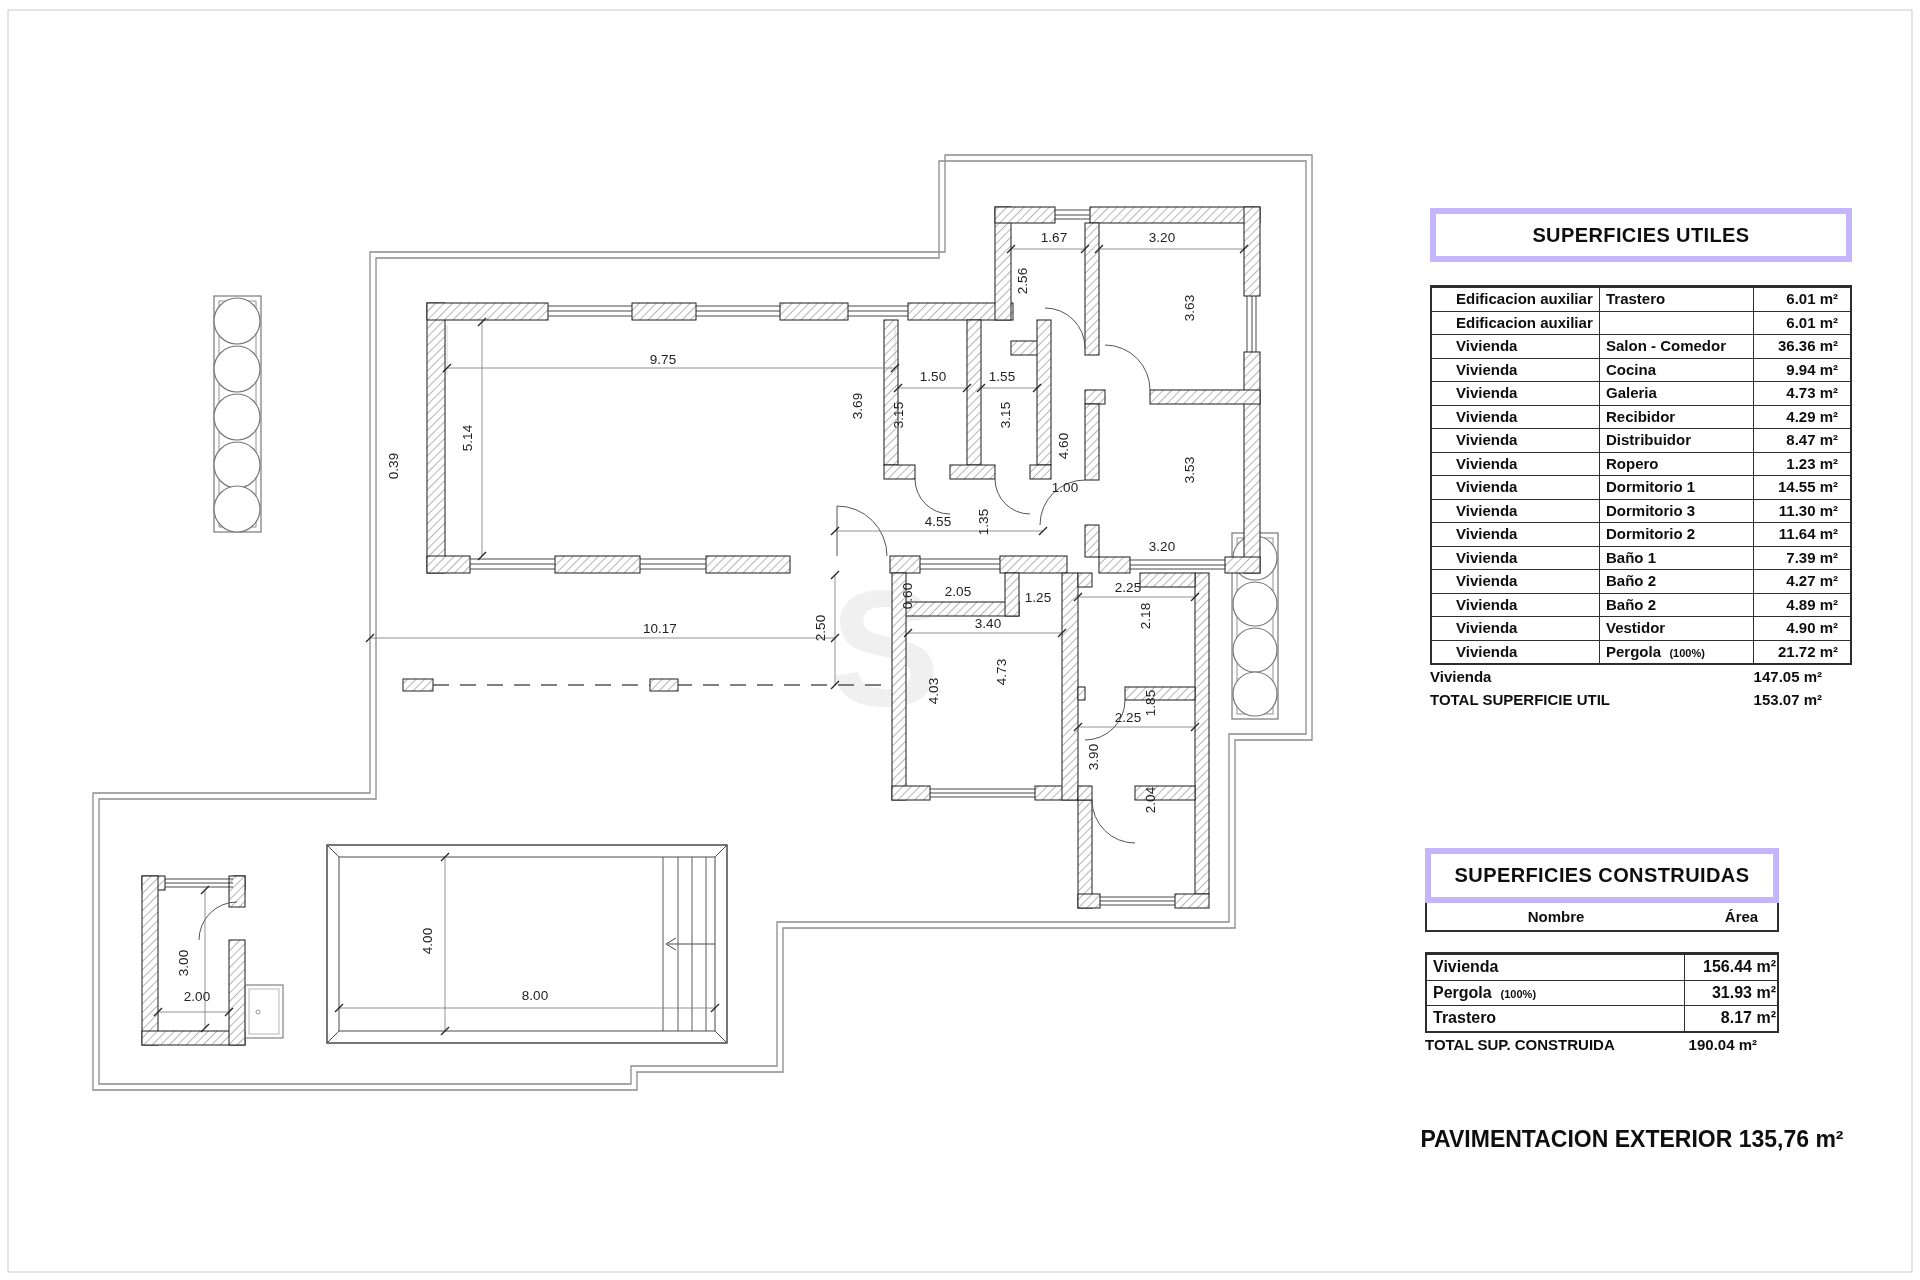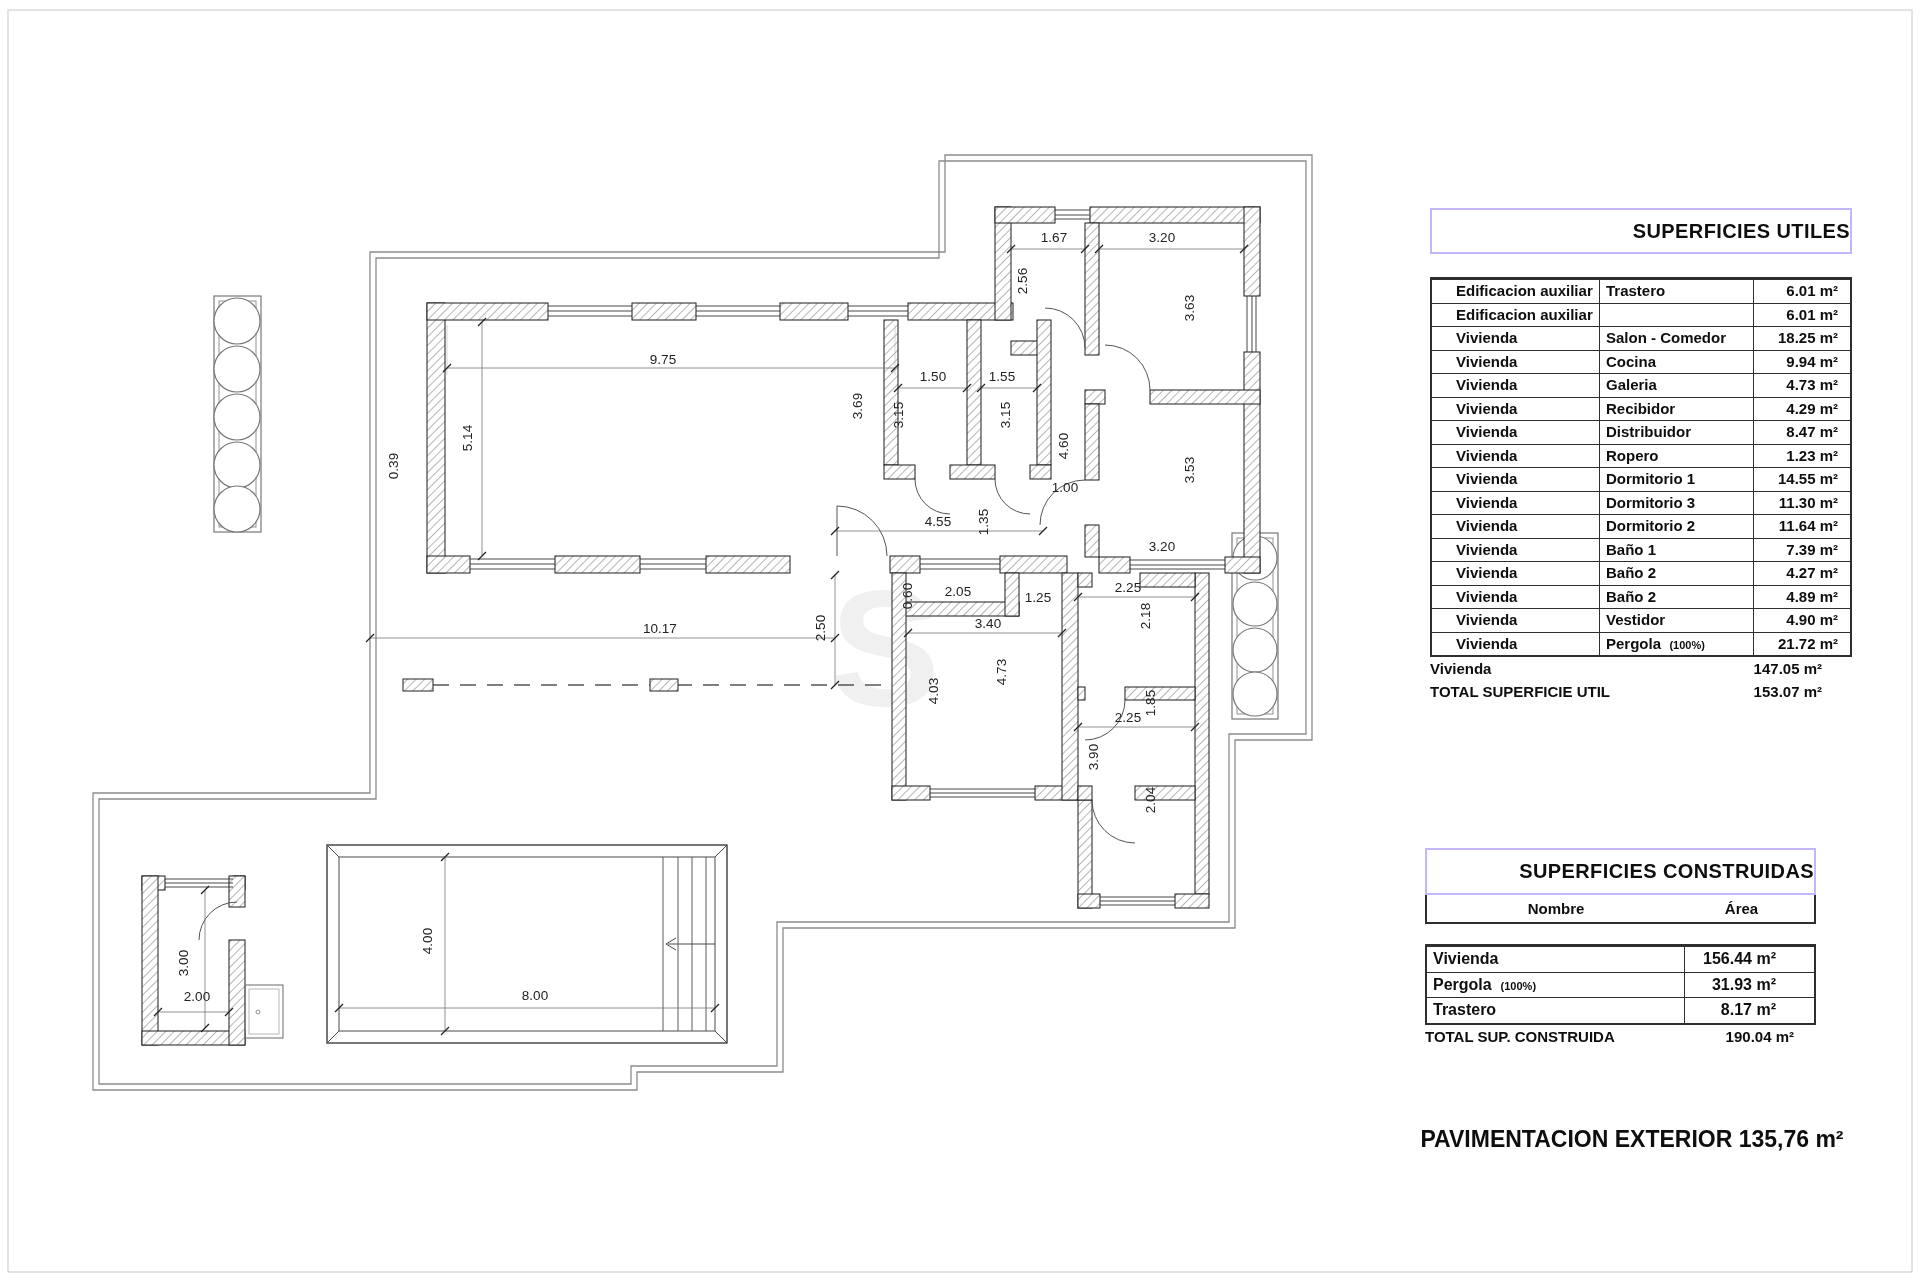--- a/index.html
+++ b/index.html
@@ -3,22 +3,22 @@
 <meta charset="utf-8">
 <style>
   html,body{margin:0;padding:0;background:#fff;}
   #sheet{position:relative;width:1920px;height:1280px;background:#fff;overflow:hidden;
          font-family:"Liberation Sans",sans-serif;}
   #plan-svg{position:absolute;left:0;top:0;}
   .dim{font:13.5px "Liberation Sans",sans-serif;fill:#222;}
   
   .tbl{position:absolute;font-family:"Liberation Sans",sans-serif;font-weight:bold;color:#0e0e0e;}
   #t1{left:1430px;top:208px;width:422px;}
-  #t2{left:1425px;top:848px;width:391px;}
-  .title{border:2px solid #c4b5fd;text-align:right;font-size:20px;letter-spacing:.4px;}
+  #t2{left:1425px;top:848px;width:354px;}
+  .title{border:6px solid #c4b5fd;text-align:center;font-size:20px;letter-spacing:.4px;}
   #t1 .title{height:42px;line-height:42px;}
   #t2 .title{height:43px;line-height:43px;}
   .head{border:2px solid #2e2e2e;border-top:0;display:grid;align-items:center;font-size:15px;}
   #t1 .head{height:31px;grid-template-columns:148px 154px 114px;}
   #t2 .head{height:27px;grid-template-columns:258px 113px;}
   .head .hc{text-align:center;}
   .head .hl{padding-left:6px;}
   .gap1{height:23px;} .gap2{height:20px;}
   .body{border:2px solid #2e2e2e;font-size:15px;}
   #t1 .body .tr{display:grid;grid-template-columns:148px 154px 114px;height:22.5px;line-height:22.5px;border-top:1.5px solid #2e2e2e;padding-left:20px;}
@@ -345,21 +345,21 @@
           <div class="td val">6.01 m²</div>
         </div>
     <div class="tr">
           <div class="td b1">Edificacion auxiliar</div>
           <div class="td b2"></div>
           <div class="td val">6.01 m²</div>
         </div>
     <div class="tr">
           <div class="td b1">Vivienda</div>
           <div class="td b2">Salon - Comedor</div>
-          <div class="td val">18.25 m²</div>
+          <div class="td val">36.36 m²</div>
         </div>
     <div class="tr">
           <div class="td b1">Vivienda</div>
           <div class="td b2">Cocina</div>
           <div class="td val">9.94 m²</div>
         </div>
     <div class="tr">
           <div class="td b1">Vivienda</div>
           <div class="td b2">Galeria</div>
           <div class="td val">4.73 m²</div>

